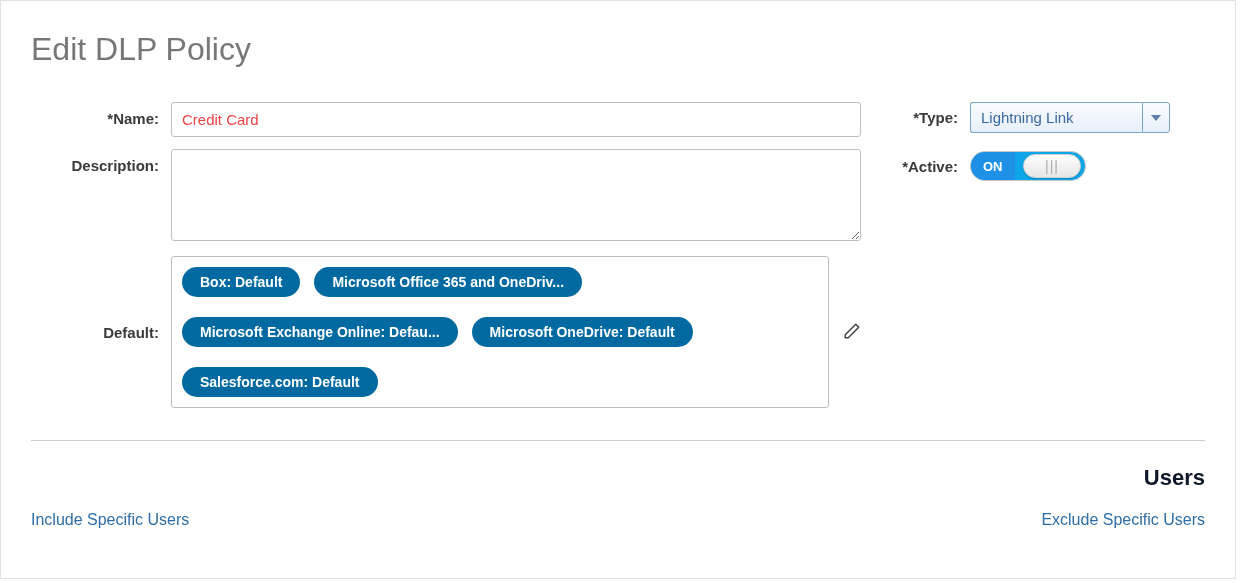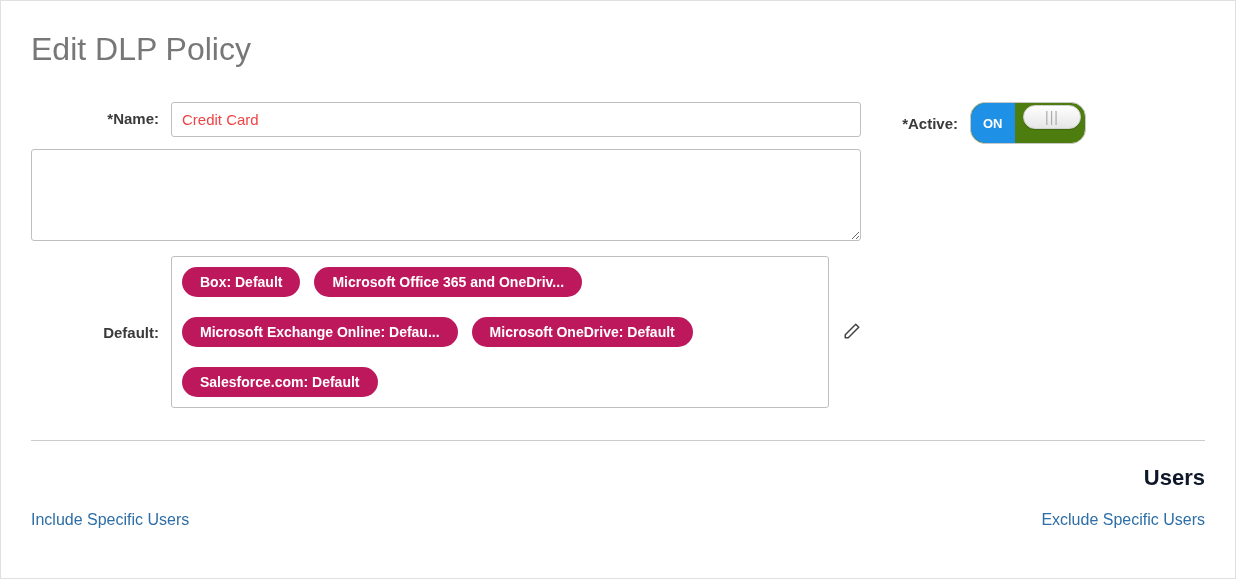--- a/index.html
+++ b/index.html
@@ -79,21 +79,21 @@
 .services-box {
   flex: 1;
   border: 1px solid #bfbfbf;
   border-radius: 3px;
   padding: 10px 10px 2px 10px;
   display: flex;
   flex-wrap: wrap;
   gap: 12px 14px;
 }
 .chip {
-  background: #be185d;
+  background: #0369a1;
   color: #fff;
   font-weight: bold;
   font-size: 14px;
   padding: 7px 18px;
   border-radius: 18px;
   white-space: nowrap;
   margin-bottom: 8px;
 }
 .edit-icon {
   margin-left: 14px;
@@ -134,23 +134,23 @@
 .right-row .label {
   font-weight: bold;
   color: #3a3a3a;
   font-size: 15px;
   text-align: right;
   flex: 0 0 80px;
   padding-right: 12px;
 }
 .toggle {
   width: 116px;
-  height: 42px;
+  height: 30px;
   border-radius: 15px;
-  background: #4d7c0f;
+  background: #0ea5e9;
   border: 1px solid #c8c8c8;
   display: flex;
   align-items: flex-end;
   position: relative;
   cursor: pointer;
 }
 .toggle .on {
   background: #1e90e6;
   color: #fff;
   font-weight: bold;
@@ -211,20 +211,21 @@
     <div class="left-col">
 
       <div class="form-row">
         <div class="label">*Name:</div>
         <div class="field">
           <input type="text" class="text-input" value="Credit Card" style="">
         </div>
       </div>
 
       <div class="form-row">
+        <div class="label">Description:</div>
         <div class="field">
           <textarea class="textarea" style=""></textarea>
         </div>
       </div>
 
       <div class="form-row">
         <div class="label centered">Default:</div>
         <div class="field services-wrap">
           <div class="services-box">
             <span class="chip">Box: Default</span>
@@ -237,20 +238,31 @@
             <svg width="18" height="18" viewBox="0 0 24 24" fill="none" stroke="#444" stroke-width="2" stroke-linecap="round" stroke-linejoin="round">
               <path d="M17 3l4 4L7 21H3v-4L17 3z"></path>
             </svg>
           </span>
         </div>
       </div>
 
     </div>
 
     <div class="right-col">
+      <div class="right-row">
+        <div class="label">*Type:</div>
+        <div class="select-wrap">
+          <div class="select-text">Lightning Link</div>
+          <div class="select-btn">
+            <svg width="10" height="6" viewBox="0 0 10 6">
+                <polygon points="0,0 10,0 5,6" fill="#5a7fa6"></polygon>
+              </svg>
+          </div>
+        </div>
+      </div>
 
       <div class="right-row">
         <div class="label">*Active:</div>
         <div class="toggle">
           <div class="on">ON</div>
           <div class="knob">|||</div>
         </div>
       </div>
     </div>
   </div>

